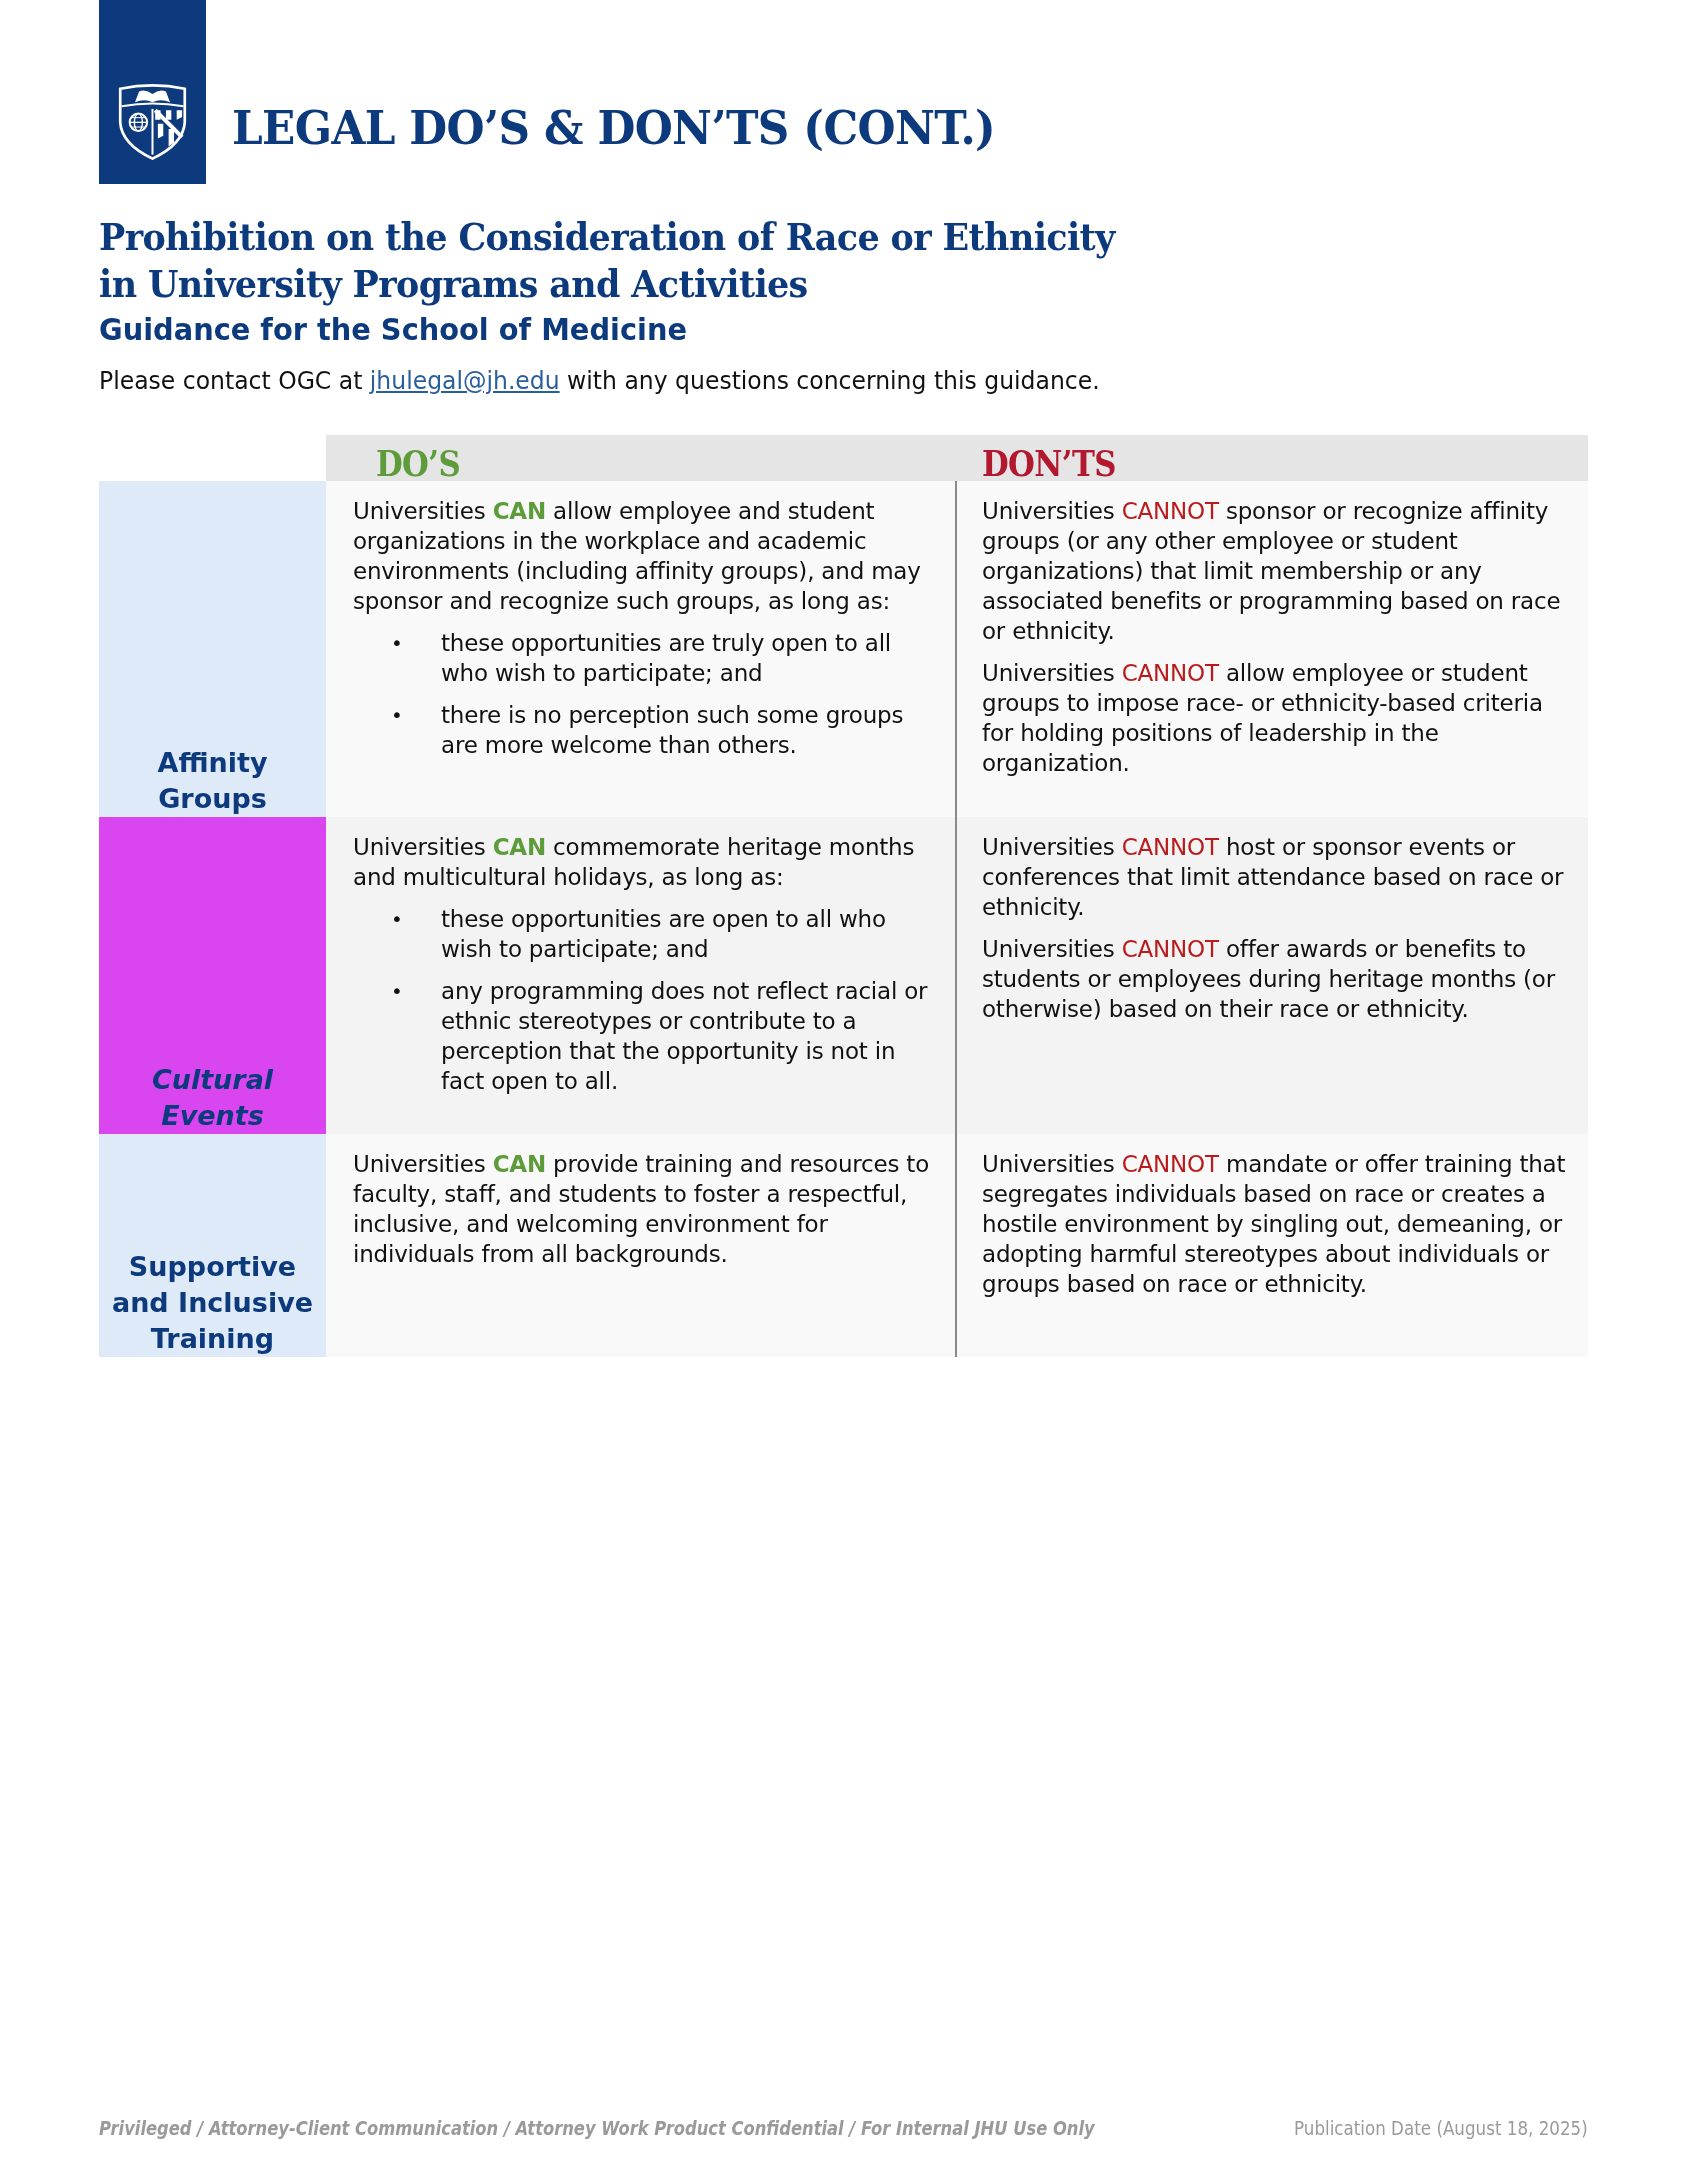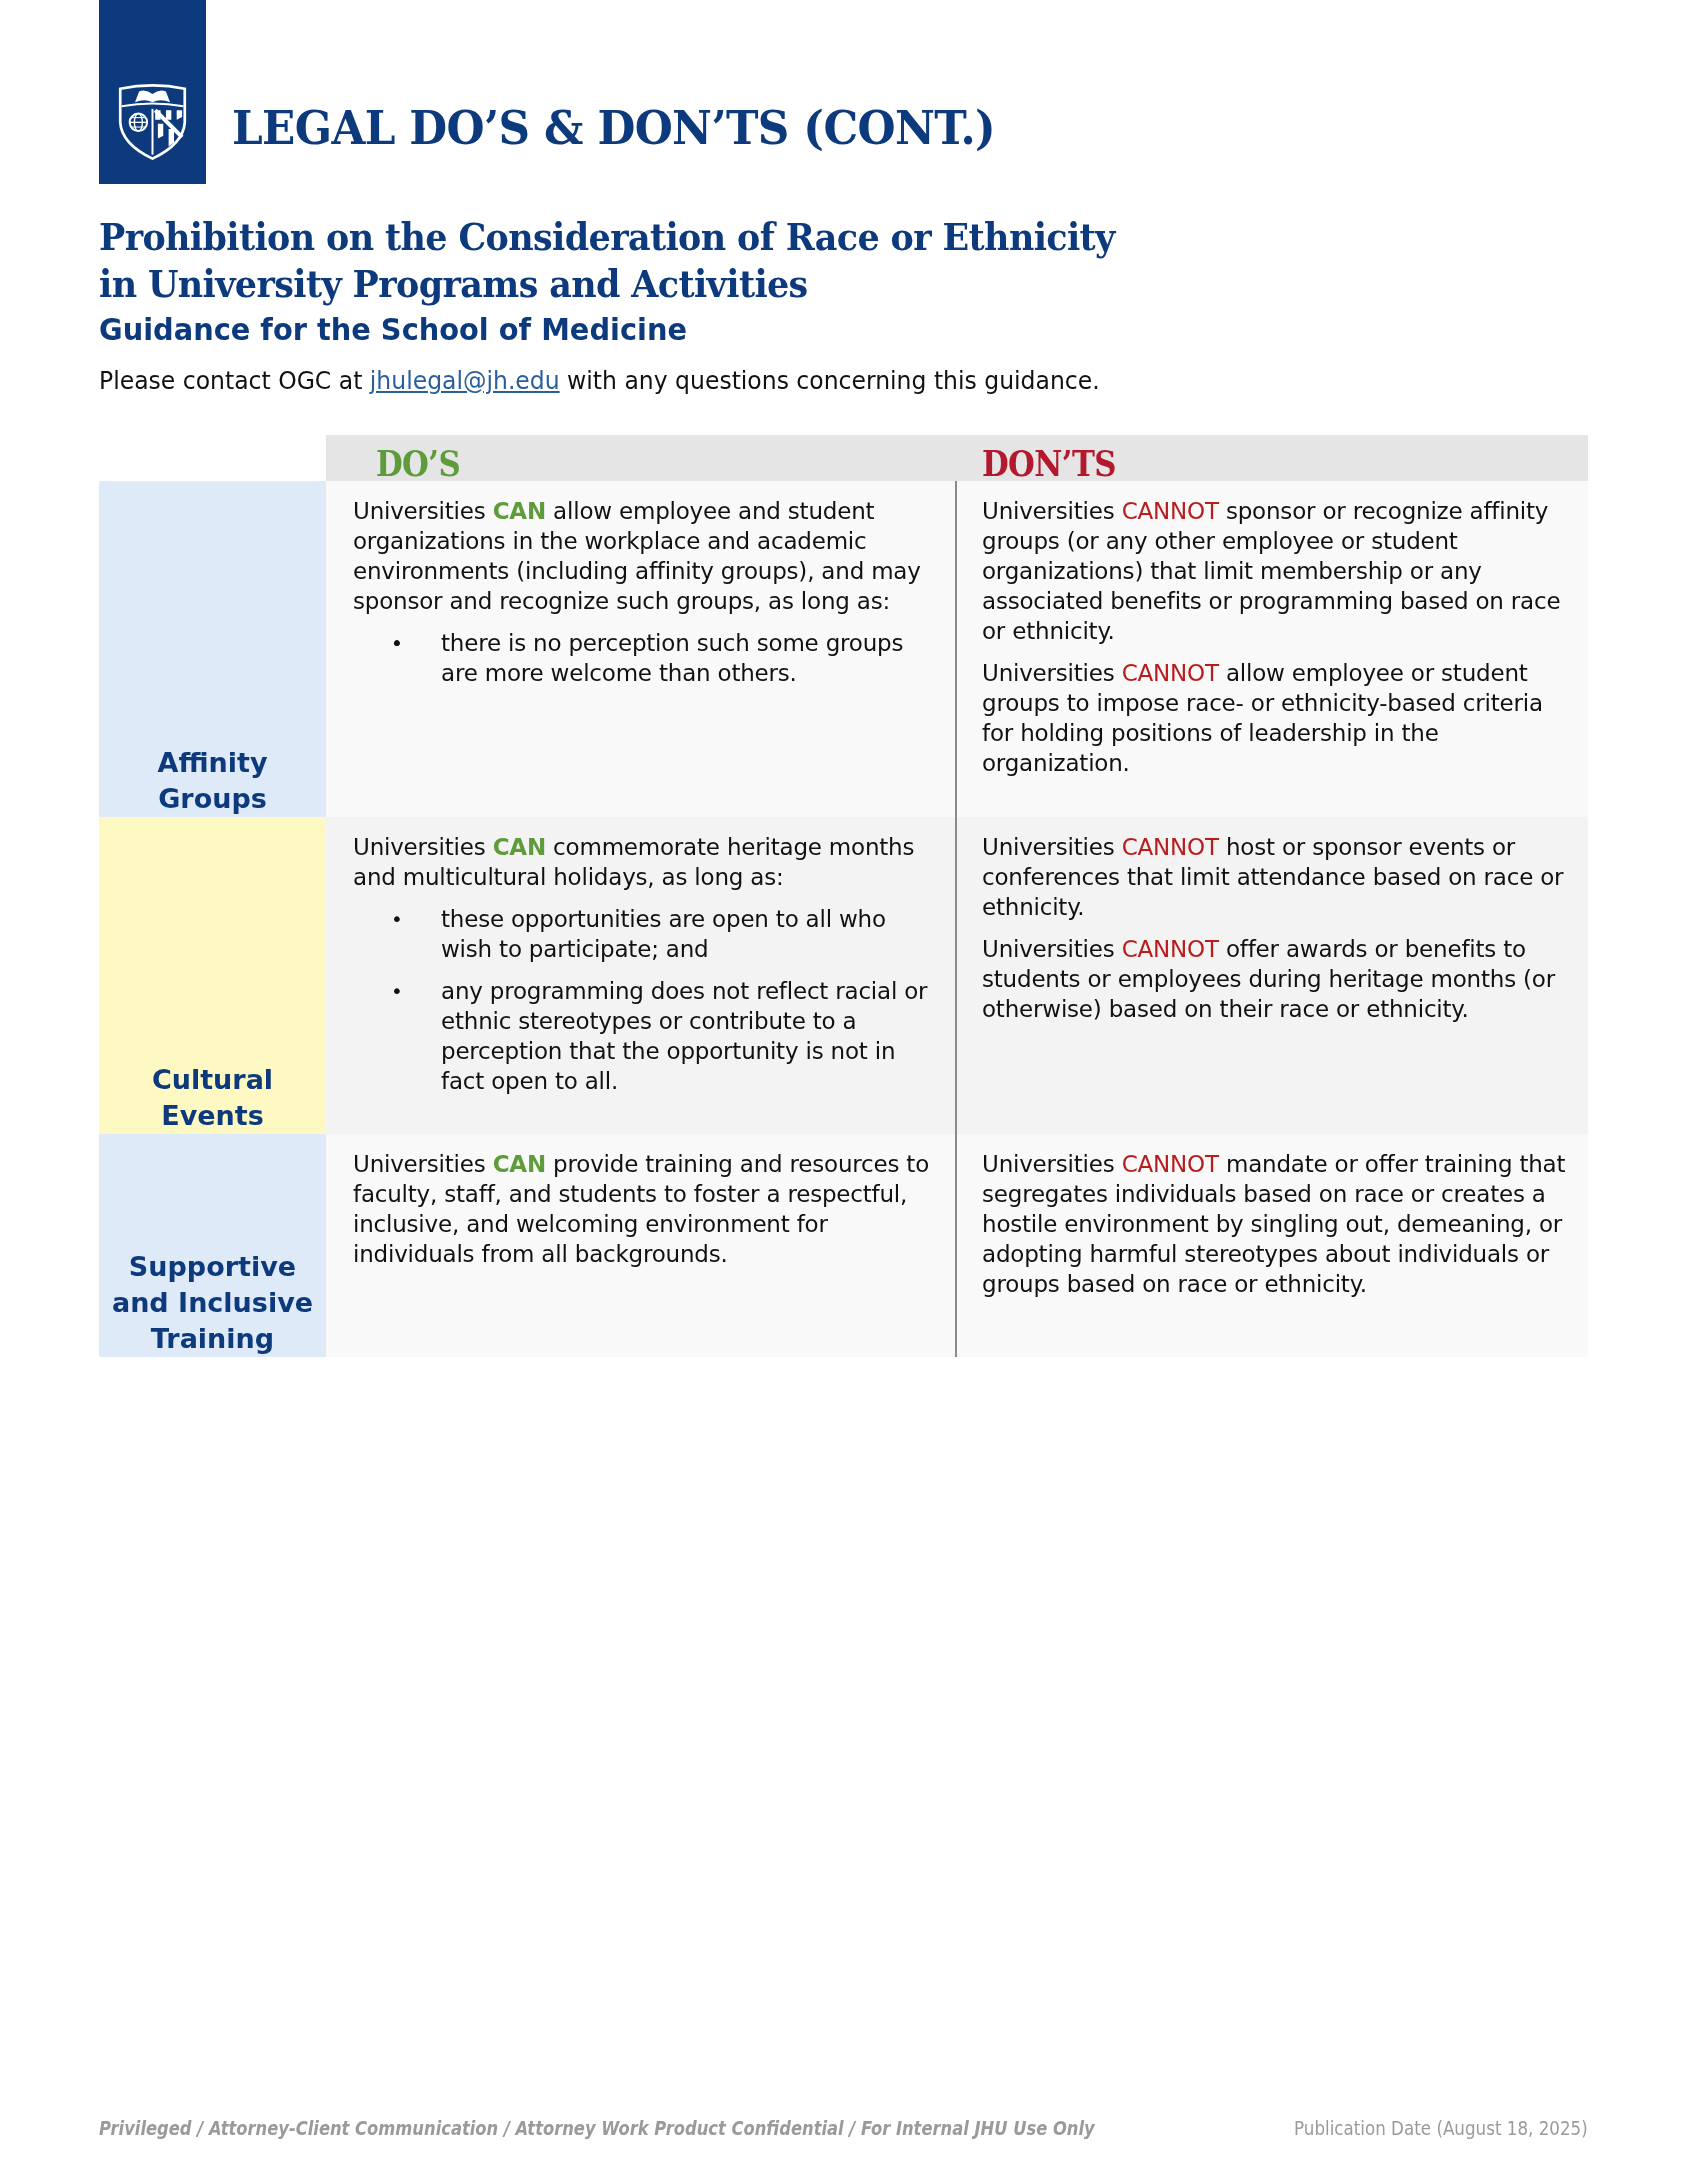--- a/index.html
+++ b/index.html
@@ -68,21 +68,21 @@
     font-family: "DejaVu Sans", "Liberation Sans", sans-serif;
     font-size: 23px; line-height: 30px; color: #111;
     letter-spacing: -0.2px;
   }
   .row .cell.do { width: 631px; flex: 0 0 631px; padding: 15px 13.5px 13.5px 27px; border-right: 2px solid #8a8a8a; }
   .row .cell.dont { flex: 1 1 auto; padding: 15px 13.5px 13.5px 25px; }
   .row.r1 { height: 336px; }
   .row.r2 { height: 317px; }
   .row.r3 { height: 223px; }
   .row.r1 .label, .row.r3 .label { background: #dfeaf8; }
-  .row.r2 .label { background: #fef9c3; }
+  .row.r2 .label { background: #d946ef; font-style: italic; }
   .row.r1 .cell, .row.r3 .cell { background: #f9f9f9; }
   .row.r2 .cell { background: #f3f3f3; }
 
   .can { color: #5e9c3b; font-weight: bold; }
   .cannot { color: #b91c1c; font-weight: normal; }
   .para { margin: 0 0 12px 0; }
   .para:last-child { margin-bottom: 0; }
   ul.bullets { list-style: none; margin: 12px 0 0 0; padding: 0; }
   ul.bullets li { position: relative; padding-left: 88px; margin-bottom: 12px; }
   ul.bullets li .dot {
@@ -142,21 +142,21 @@
       <div>
         <div>Affinity</div>
         <div>Groups</div>
       </div>
     </div>
     <div class="cell do">
       <div class="para">
         <span>Universities </span><span class="can">CAN</span><span> allow employee and student organizations in the workplace and academic environments (including affinity groups), and may sponsor and recognize such groups, as long as:</span>
       </div>
       <ul class="bullets">
-        <li><span class="dot">•</span></li>
+        <li><span class="dot">•</span><span>these opportunities are truly open to all who wish to participate; and</span></li>
         <li><span class="dot">•</span><span>there is no perception such some groups are more welcome than others.</span></li>
       </ul>
     </div>
     <div class="cell dont">
       <div class="para">
         <span>Universities </span><span class="cannot">CANNOT</span><span> sponsor or recognize affinity groups (or any other employee or student organizations) that limit membership or any associated benefits or programming based on race or ethnicity.</span>
       </div>
       <div class="para">
         <span>Universities </span><span class="cannot">CANNOT</span><span> allow employee or student groups to impose race- or ethnicity-based criteria for holding positions of leadership in the organization.</span>
       </div>

